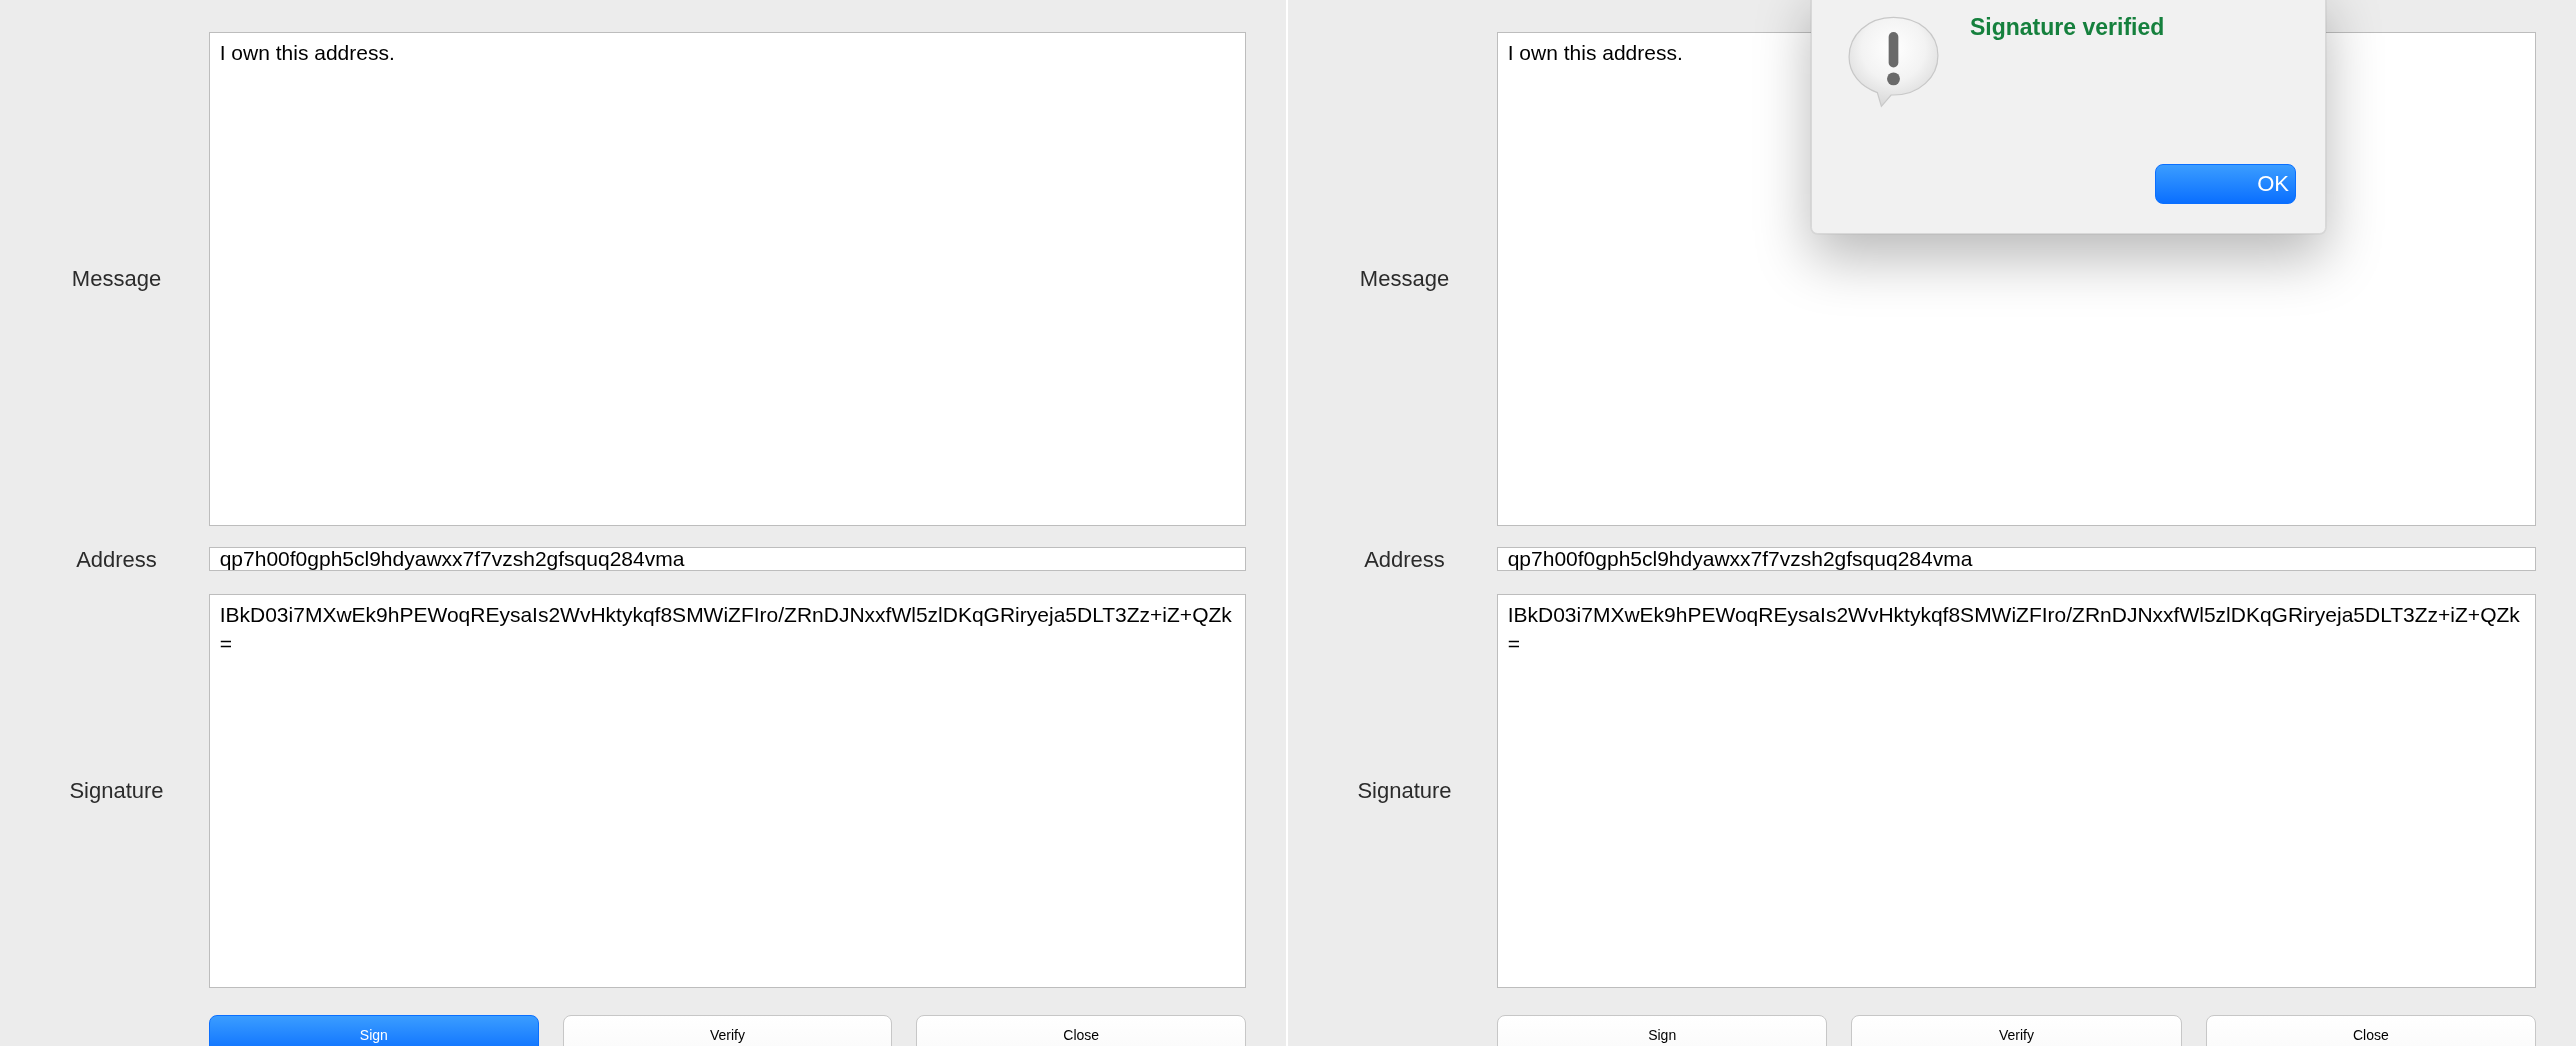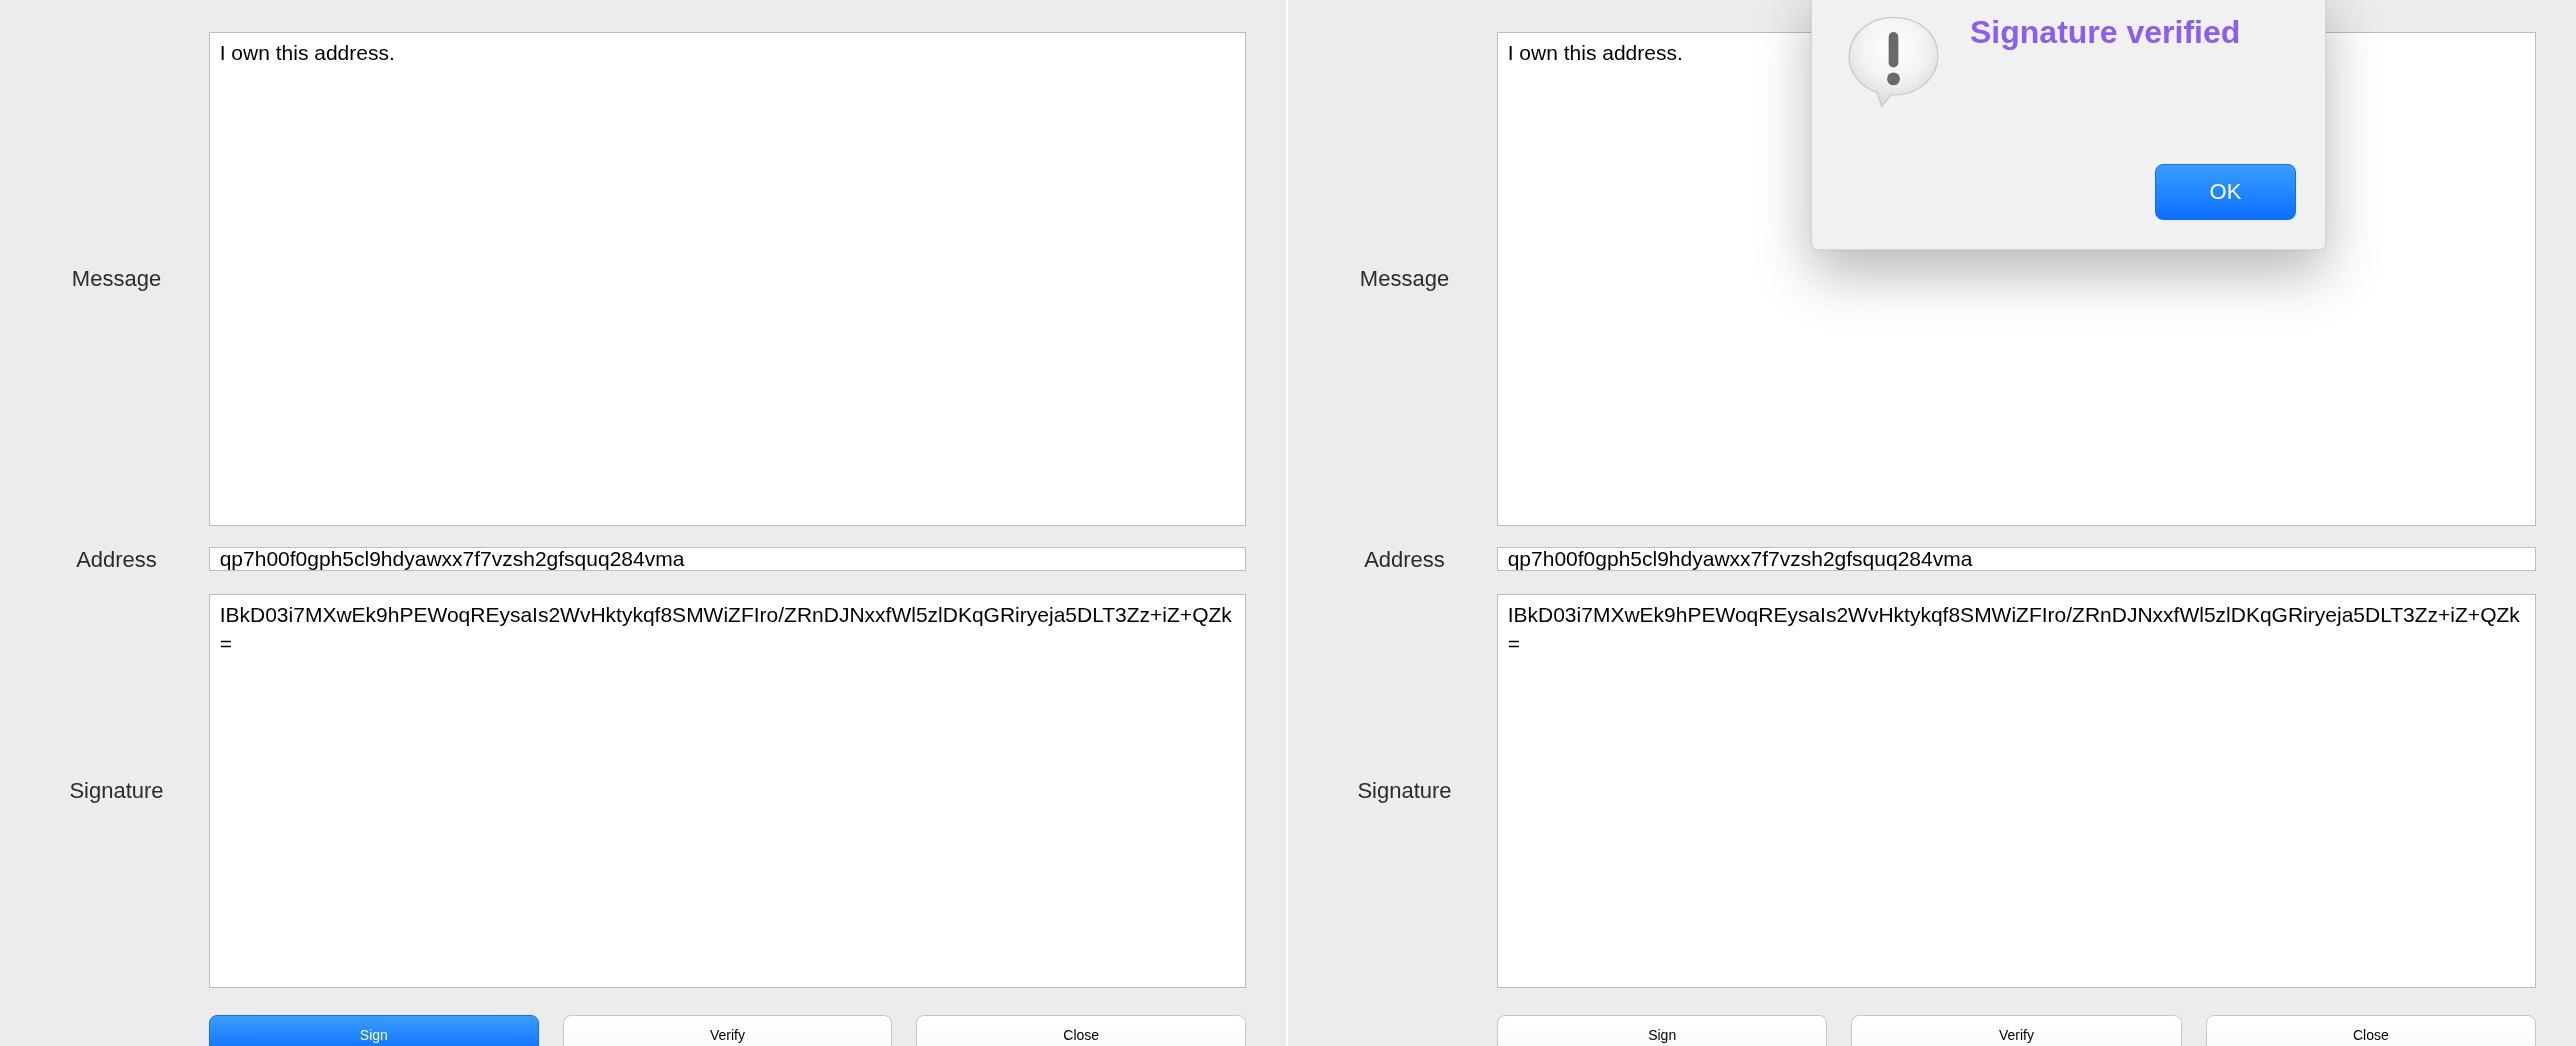--- a/index.html
+++ b/index.html
@@ -89,39 +89,40 @@
   .alert-body {
     display: flex;
     align-items: flex-start;
     gap: 24px;
   }
   .alert-icon {
     width: 105px; height: 105px;
     flex-shrink: 0;
   }
   .alert-title {
-    font-size: 32px;
+    font-size: 23px;
     font-weight: 700;
-    color: #8b5cf6;
+    color: #15803d;
     margin-top: 3.2px;
   }
   .alert-buttons {
     display: flex;
     justify-content: flex-end;
     margin-top: 48px;
   }
   .alert-ok {
     width: 141px;
-    height: 56px;
+    height: 40px;
     border-radius: 8px;
     border: 0.8px solid #0a6fff;
     background: linear-gradient(#3b9dff, #0a6fff);
     color: #fff;
     font-size: 22px;
     cursor: pointer;
+    text-align: right;
   }
 </style>
 </head>
 <body>
 
 <div class="canvas">
 
   <div class="pane">
     <div class="form">
 

